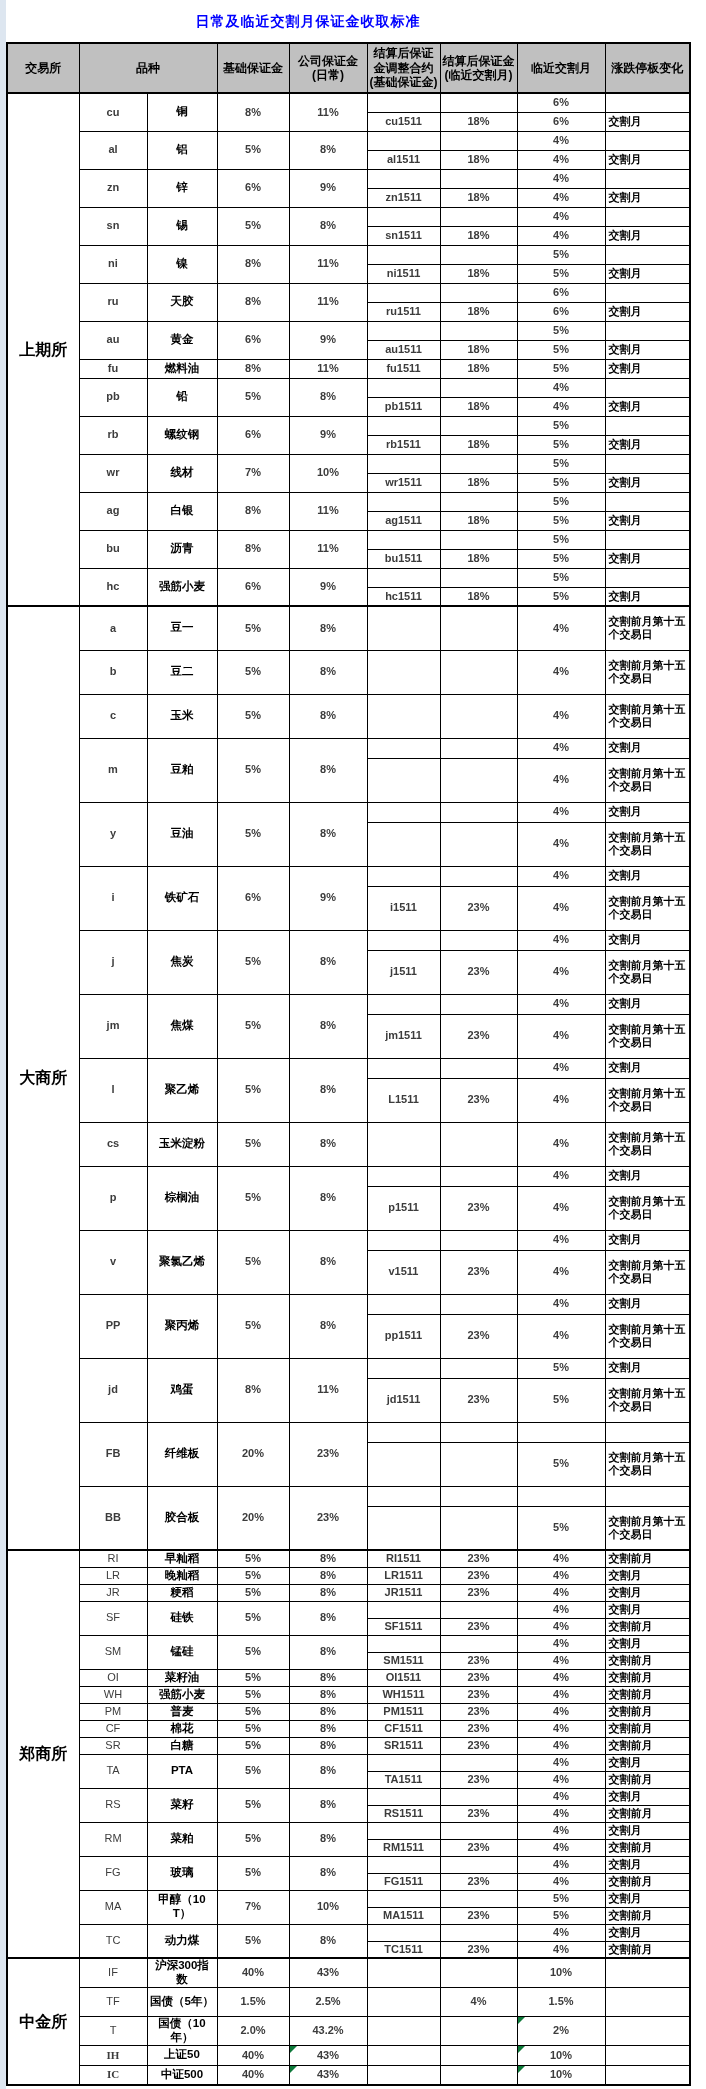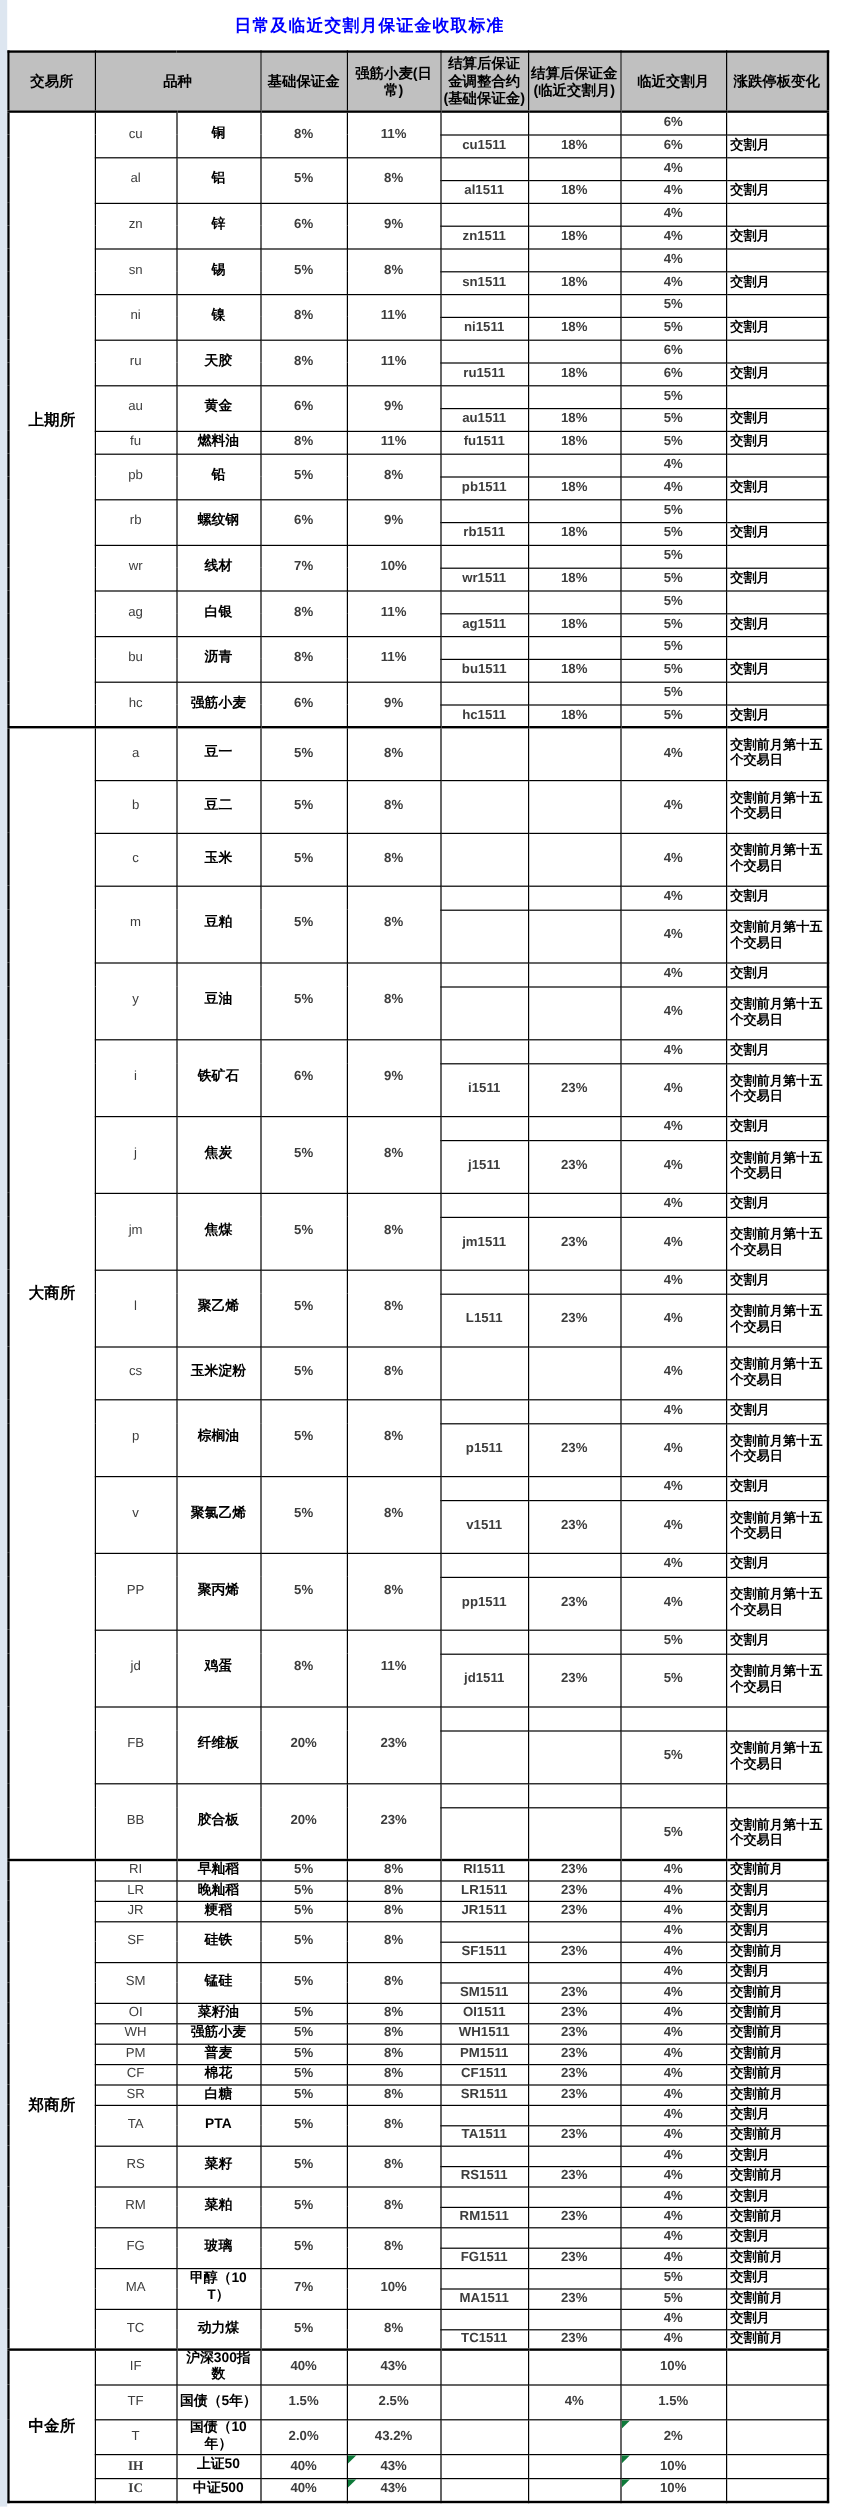--- a/index.html
+++ b/index.html
@@ -4,23 +4,23 @@
 <style>
   html,body{margin:0;padding:0;background:#ffffff;}
   body{font-family:"Liberation Sans","DejaVu Sans",sans-serif;height:2089px;position:relative;}
   .edge-strip{position:absolute;left:0;top:0;width:6px;height:2089px;background:#dde6f0;}
   .sheet{margin-left:6px;width:604px;}
   .title{height:42px;line-height:42px;text-align:center;color:#0000ff;font-weight:bold;font-size:14px;letter-spacing:1px;}
   table{border-collapse:collapse;table-layout:fixed;width:683px;border:2px solid #000;}
   th,td{border:1px solid #000;padding:0 2px;font-size:11px;line-height:1.2;text-align:center;vertical-align:middle;overflow:hidden;word-break:break-all;}
   th{background:#c0c0c0;color:#000;font-weight:bold;font-size:12px;height:48px;}
   td{font-weight:bold;color:#3c3c3c;}
-  td.exch{font-size:13px;color:#000;}
+  td.exch{font-size:16px;color:#000;}
   td.vname{color:#000;font-size:11.5px;}
-  td.code{font-weight:normal;color:#3c3c3c;font-size:11px;}
+  td.code{font-weight:bold;color:#3c3c3c;font-size:11px;}
   td.code.bold{font-weight:normal;}
   td.code.serif{font-family:Liberation Serif, serif;font-weight:bold;}
   td.special{text-align:left;color:#000;padding-left:3px;}
   tr.sec-top td{border-top:2px solid #000;}
   tr.h17{height:17px;} tr.h19{height:19px;} tr.h20{height:20px;} tr.h29{height:29px;} tr.h44{height:44px;}
   td.flag{position:relative;}
   .tri{position:absolute;left:0;top:0;width:0;height:0;border-top:7px solid #0e7a3a;border-right:7px solid transparent;}
 </style>
 </head>
 <body>
@@ -39,21 +39,21 @@
         <col style="width:73px">
       <col style="width:77px">
         <col style="width:88px">
         <col style="width:85px">
     </colgroup>
     <thead>
         <tr>
           <th><span>交易所</span></th>
           <th colspan="2"><span>品种</span></th>
           <th><span>基础保证金</span></th>
-          <th><span>强筋小麦(日常)</span></th>
+          <th><span>公司保证金(日常)</span></th>
           <th><span>结算后保证金调整合约(基础保证金)</span></th>
           <th><span>结算后保证金(临近交割月)</span></th>
           <th><span>临近交割月</span></th>
           <th><span>涨跌停板变化</span></th>
         </tr>
       </thead>
     <tbody>
         <tr class="h19 sec-top">
           <td class="exch" rowspan="27"><span>上期所</span></td>
           <td class="code" rowspan="2"><span>cu</span></td>

